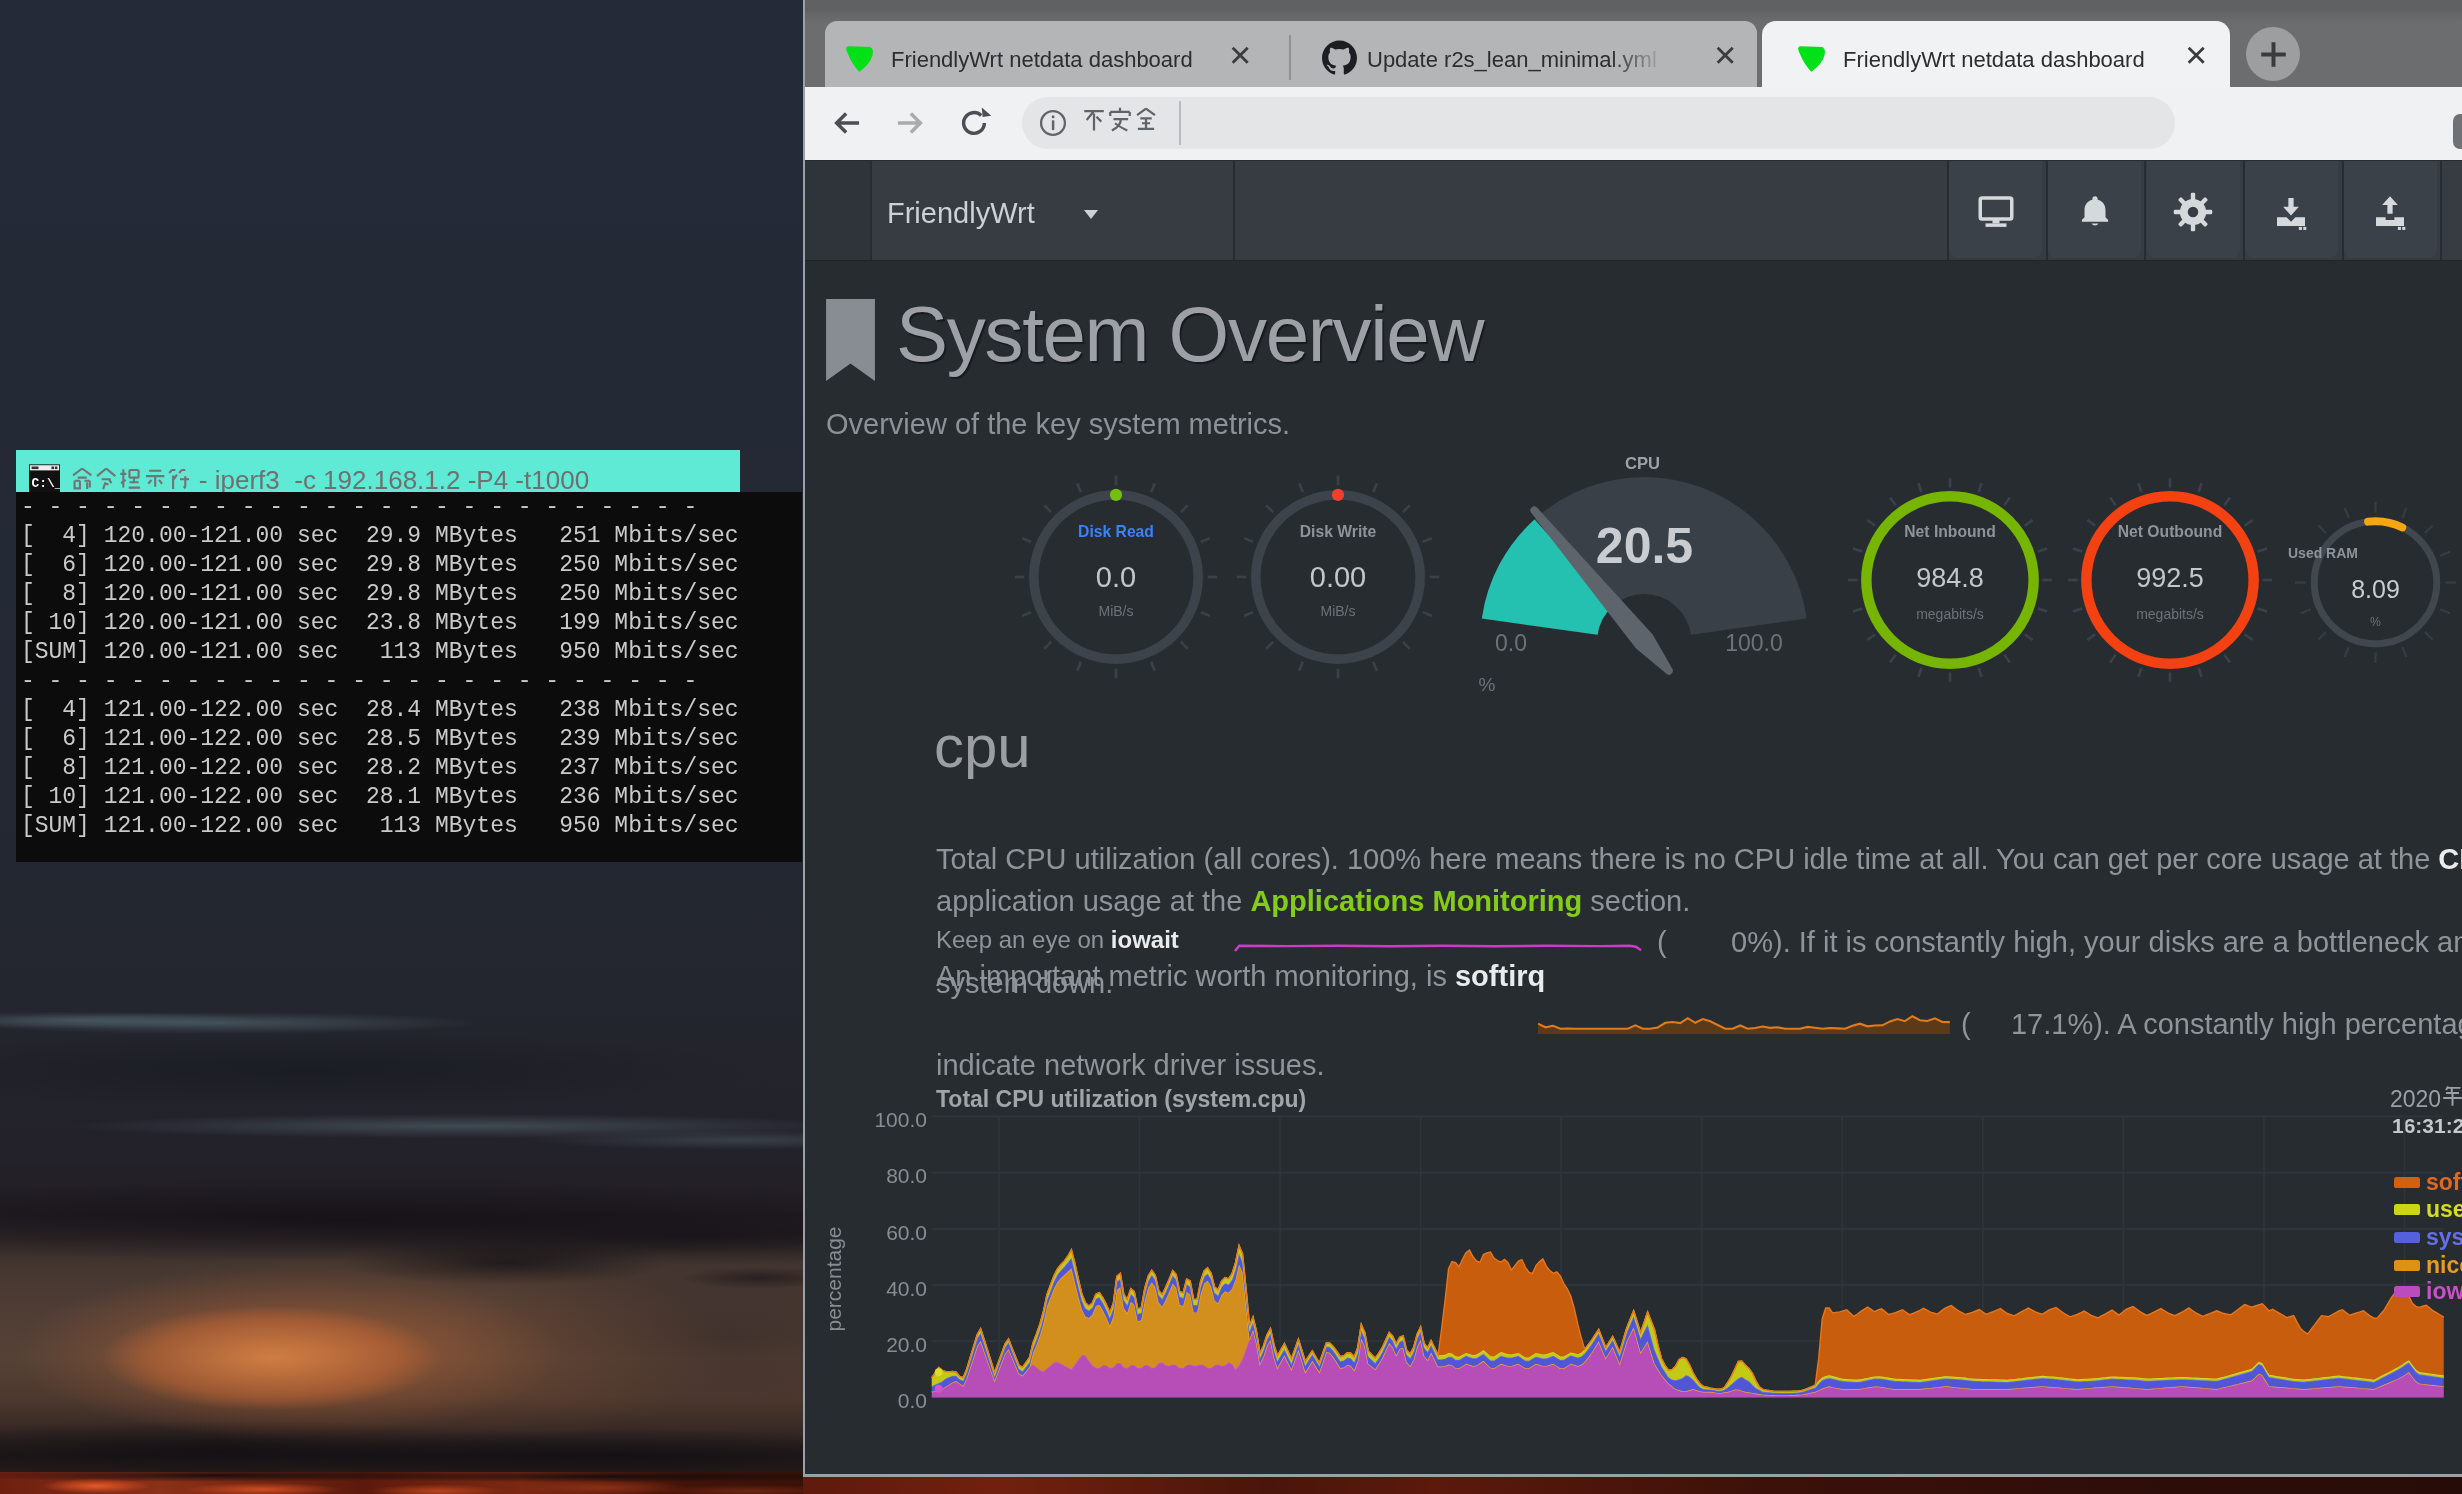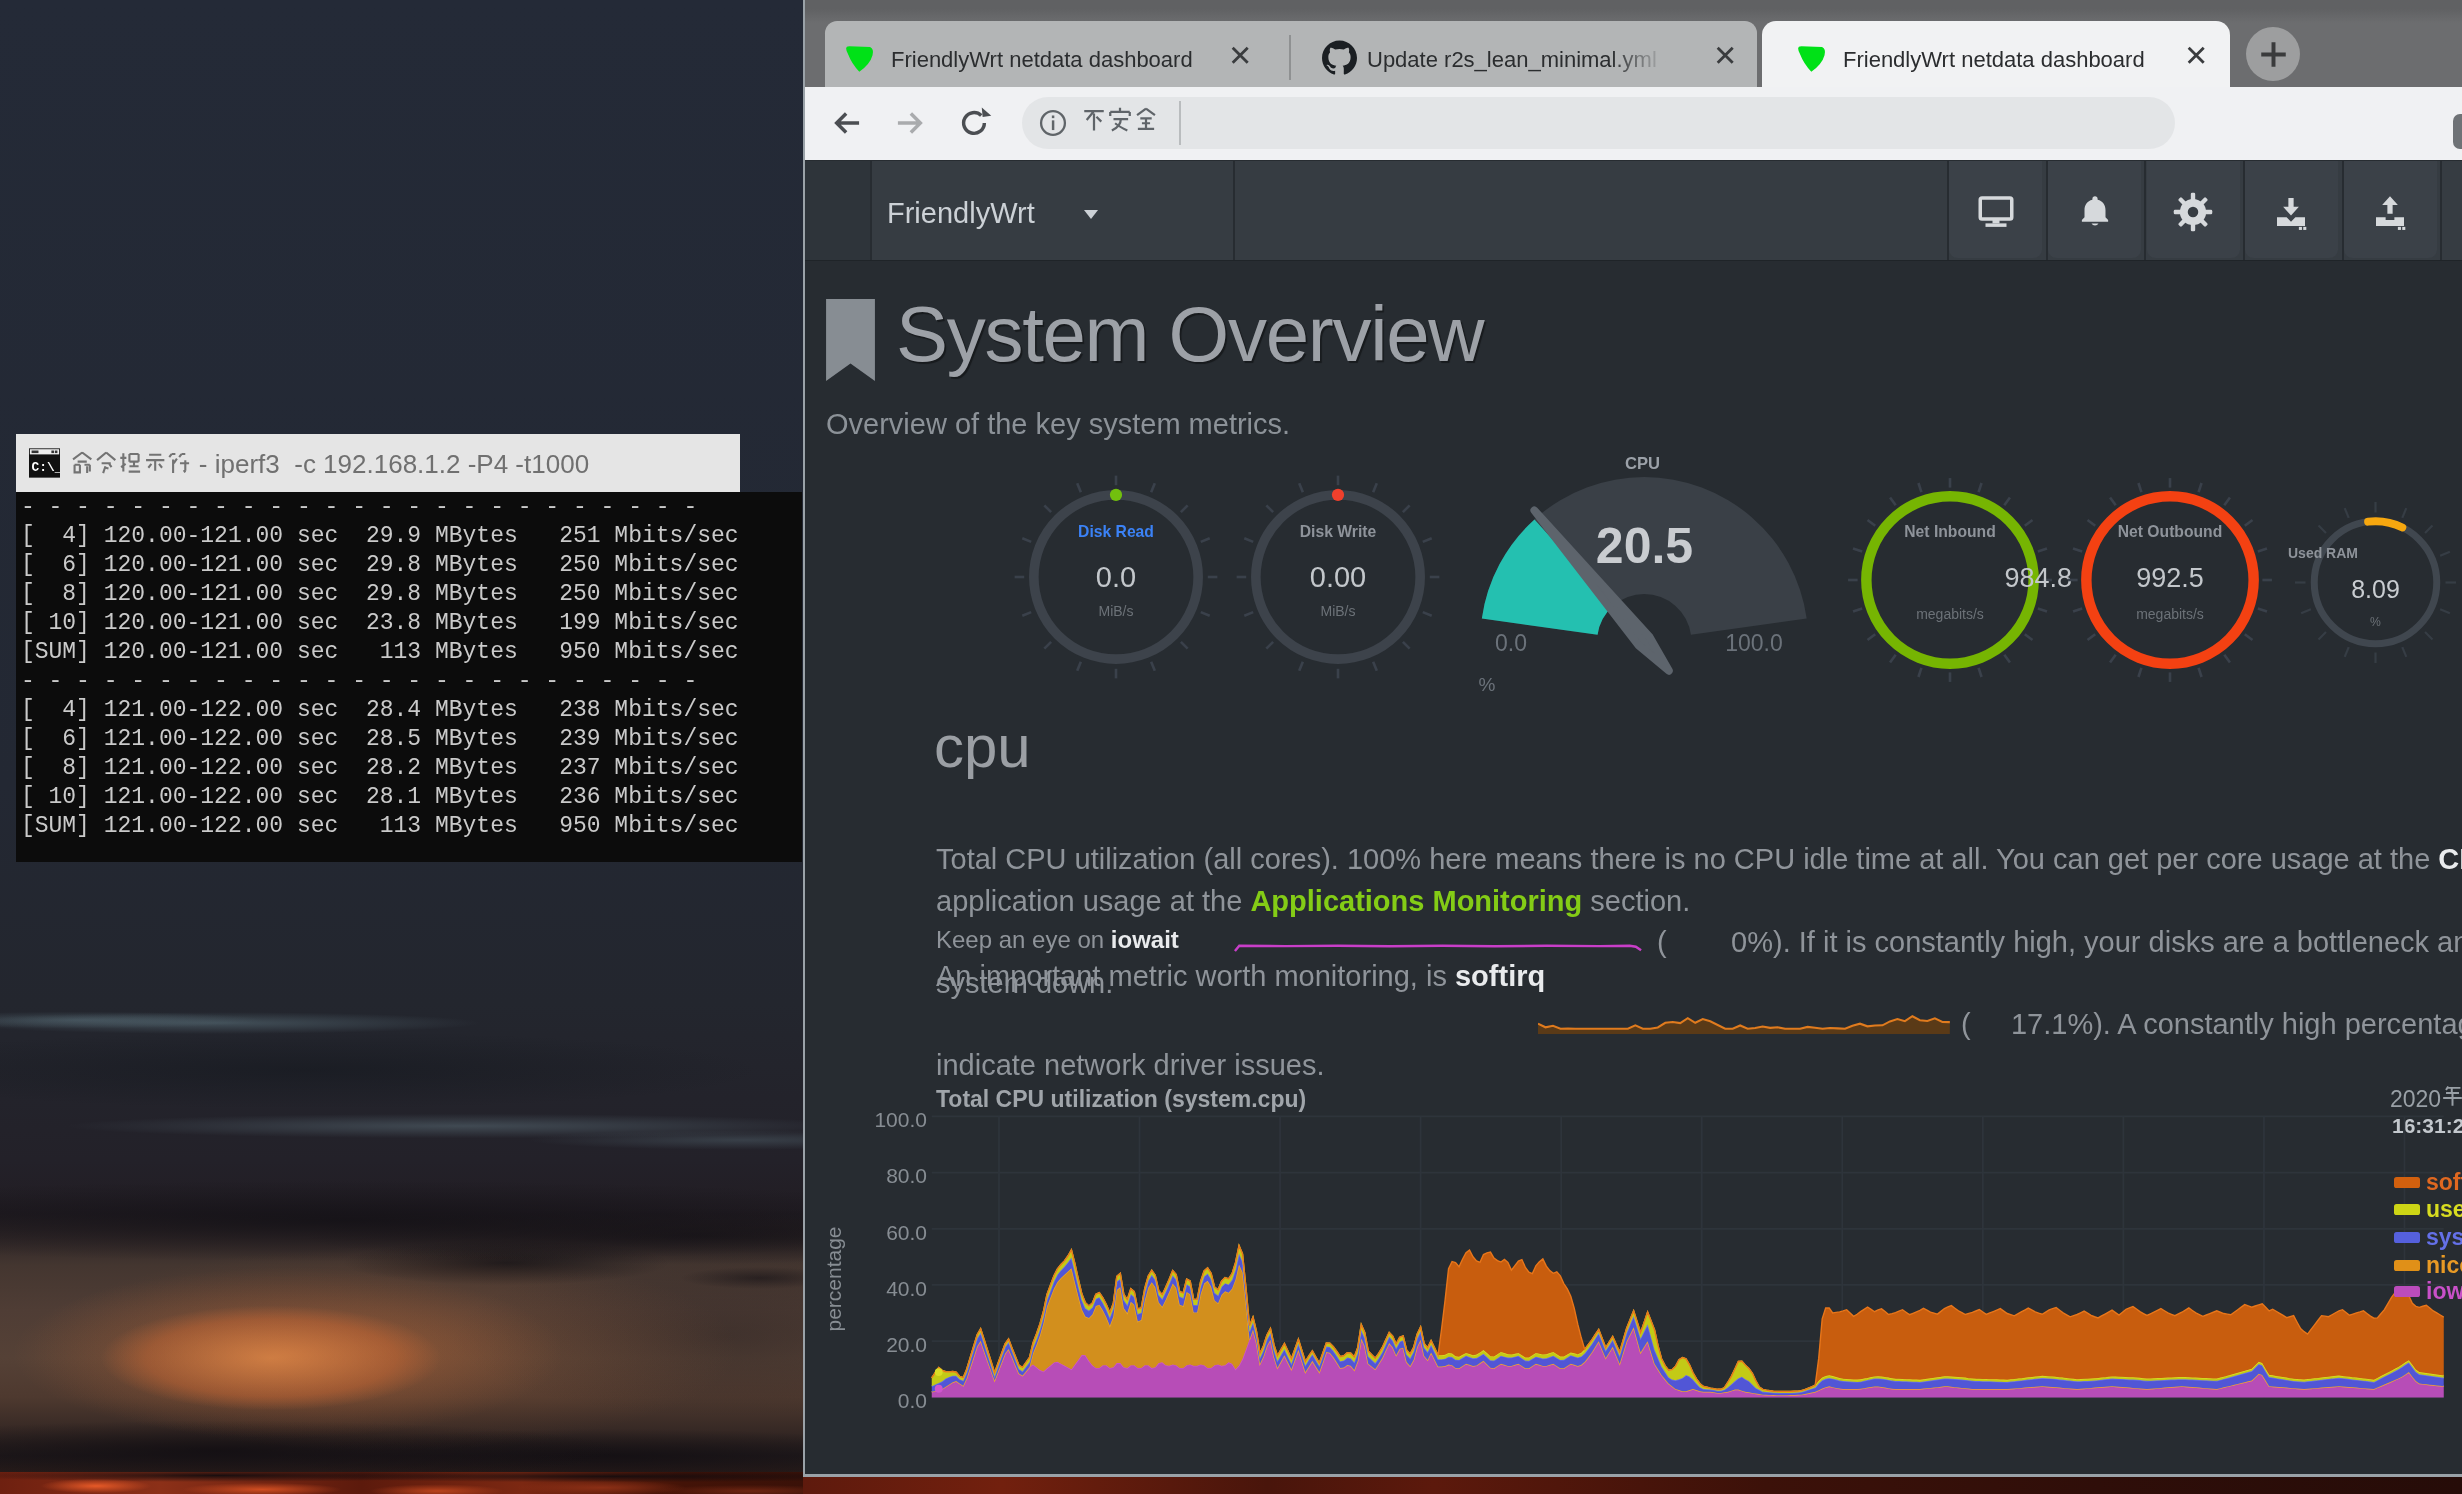--- a/index.html
+++ b/index.html
@@ -26,21 +26,21 @@
  radial-gradient(ellipse 114px 9.6px at 262px 17.5px, rgba(218,82,35,.9), transparent 70%),
  radial-gradient(ellipse 96px 9.6px at 437px 19px, rgba(200,74,32,.85), transparent 70%),
  radial-gradient(ellipse 122px 10.5px at 602px 15.7px, rgba(150,52,24,.8), transparent 70%),
  radial-gradient(ellipse 140px 8.7px at 751px 19px, rgba(130,45,22,.7), transparent 70%),
  radial-gradient(ellipse 349px 8.7px at 218px 3.5px, rgba(15,11,14,.9), transparent 75%),
  radial-gradient(ellipse 437px 7.9px at 611px 4.4px, rgba(15,11,14,.85), transparent 75%),
  linear-gradient(90deg,#6e2010,#8c3018 20%,#5c1a0c 45%,#7c2812 65%,#431307 85%,#3a1108 100%)}
 #bstripB {position:absolute;left:803px;top:1477px;width:1659px;height:16.6px;
  background:linear-gradient(90deg,#5e1a0d,#72200e 12%,#49150b 28%,#5c190c 38%,#3c1109 58%,#2f0e09 78%,#260c08 100%)}
 #term {position:absolute;left:15.7px;top:434px;width:786px;height:428px}
-#termtitle {position:absolute;left:0;top:0;width:724px;height:58px;background:#e5e5e5}
+#termtitle {position:absolute;left:0;top:16px;width:724px;height:58px;background:#5eead4}
 #termbody {position:absolute;left:0;top:58px;width:786px;height:370px;background:#0c0c0c}
 #termbody pre {font-family:"Liberation Mono",monospace;font-size:23px;line-height:29px;color:#cacaca;padding:0.9px 0 0 5.2px}
 #browser {position:absolute;left:803px;top:0;width:1659px;height:1477px;overflow:hidden;background:#272c31}
 .abs {position:absolute}
 #tabstrip {position:absolute;left:0;top:0;width:1659px;height:87px;background:linear-gradient(#606163 0 8.7px,#6c6d6f 23px)}
 #toolbar {position:absolute;left:0;top:87px;width:1659px;height:73px;background:#f0f1f3}
 #navbar {position:absolute;left:0;top:161px;width:1659px;height:100px;background:#363c42;border-bottom:1.7px solid #1f2428}
 #signin {position:absolute;left:0;top:1397px;width:1659px;height:77px;background:#22262b;text-align:center}
 #lborder {position:absolute;left:0;top:0;width:1.7px;height:1477px;background:#9aa2a8;z-index:60}
 #bborder {position:absolute;left:0;top:1474px;width:1659px;height:3.5px;background:#9aa2a8;z-index:60}
@@ -270,21 +270,21 @@
       <line x1="54.2" y1="202.3" x2="45.3" y2="208.8" stroke="#3a414b" stroke-width="3"></line>
       <line x1="39.2" y1="172.8" x2="28.7" y2="176.2" stroke="#3a414b" stroke-width="3"></line>
       <line x1="34.0" y1="140.0" x2="23.0" y2="140.0" stroke="#3a414b" stroke-width="3"></line>
       <line x1="39.2" y1="107.2" x2="28.7" y2="103.8" stroke="#3a414b" stroke-width="3"></line>
       <line x1="54.2" y1="77.7" x2="45.3" y2="71.2" stroke="#3a414b" stroke-width="3"></line>
       <line x1="77.7" y1="54.2" x2="71.2" y2="45.3" stroke="#3a414b" stroke-width="3"></line>
       <line x1="107.2" y1="39.2" x2="103.8" y2="28.7" stroke="#3a414b" stroke-width="3"></line>
       <circle cx="140.0" cy="140.0" r="96" fill="none" stroke="#76b502" stroke-width="12"></circle>
     </svg>
     <div style="position:absolute;left:1025px;top:523px;width:244px;text-align:center;font-size:15.7px;font-weight:700;color:#8e939a">Net Inbound</div>
-    <div style="position:absolute;left:1025px;top:563px;width:244px;text-align:right;font-size:27px;color:#c3c7cb">984.8</div>
+    <div style="position:absolute;left:1025px;top:563px;width:244px;text-align:center;font-size:27px;color:#c3c7cb">984.8</div>
     <div style="position:absolute;left:1025px;top:606px;width:244px;text-align:center;font-size:14px;color:#6c7278">megabits/s</div>
     <svg style="position:absolute;left:1245px;top:458px" width="244" height="244" viewBox="0 0 280 280">
       <line x1="140.0" y1="34.0" x2="140.0" y2="23.0" stroke="#3a414b" stroke-width="3"></line>
       <line x1="172.8" y1="39.2" x2="176.2" y2="28.7" stroke="#3a414b" stroke-width="3"></line>
       <line x1="202.3" y1="54.2" x2="208.8" y2="45.3" stroke="#3a414b" stroke-width="3"></line>
       <line x1="225.8" y1="77.7" x2="234.7" y2="71.2" stroke="#3a414b" stroke-width="3"></line>
       <line x1="240.8" y1="107.2" x2="251.3" y2="103.8" stroke="#3a414b" stroke-width="3"></line>
       <line x1="246.0" y1="140.0" x2="257.0" y2="140.0" stroke="#3a414b" stroke-width="3"></line>
       <line x1="240.8" y1="172.8" x2="251.3" y2="176.2" stroke="#3a414b" stroke-width="3"></line>
       <line x1="225.8" y1="202.3" x2="234.7" y2="208.8" stroke="#3a414b" stroke-width="3"></line>

